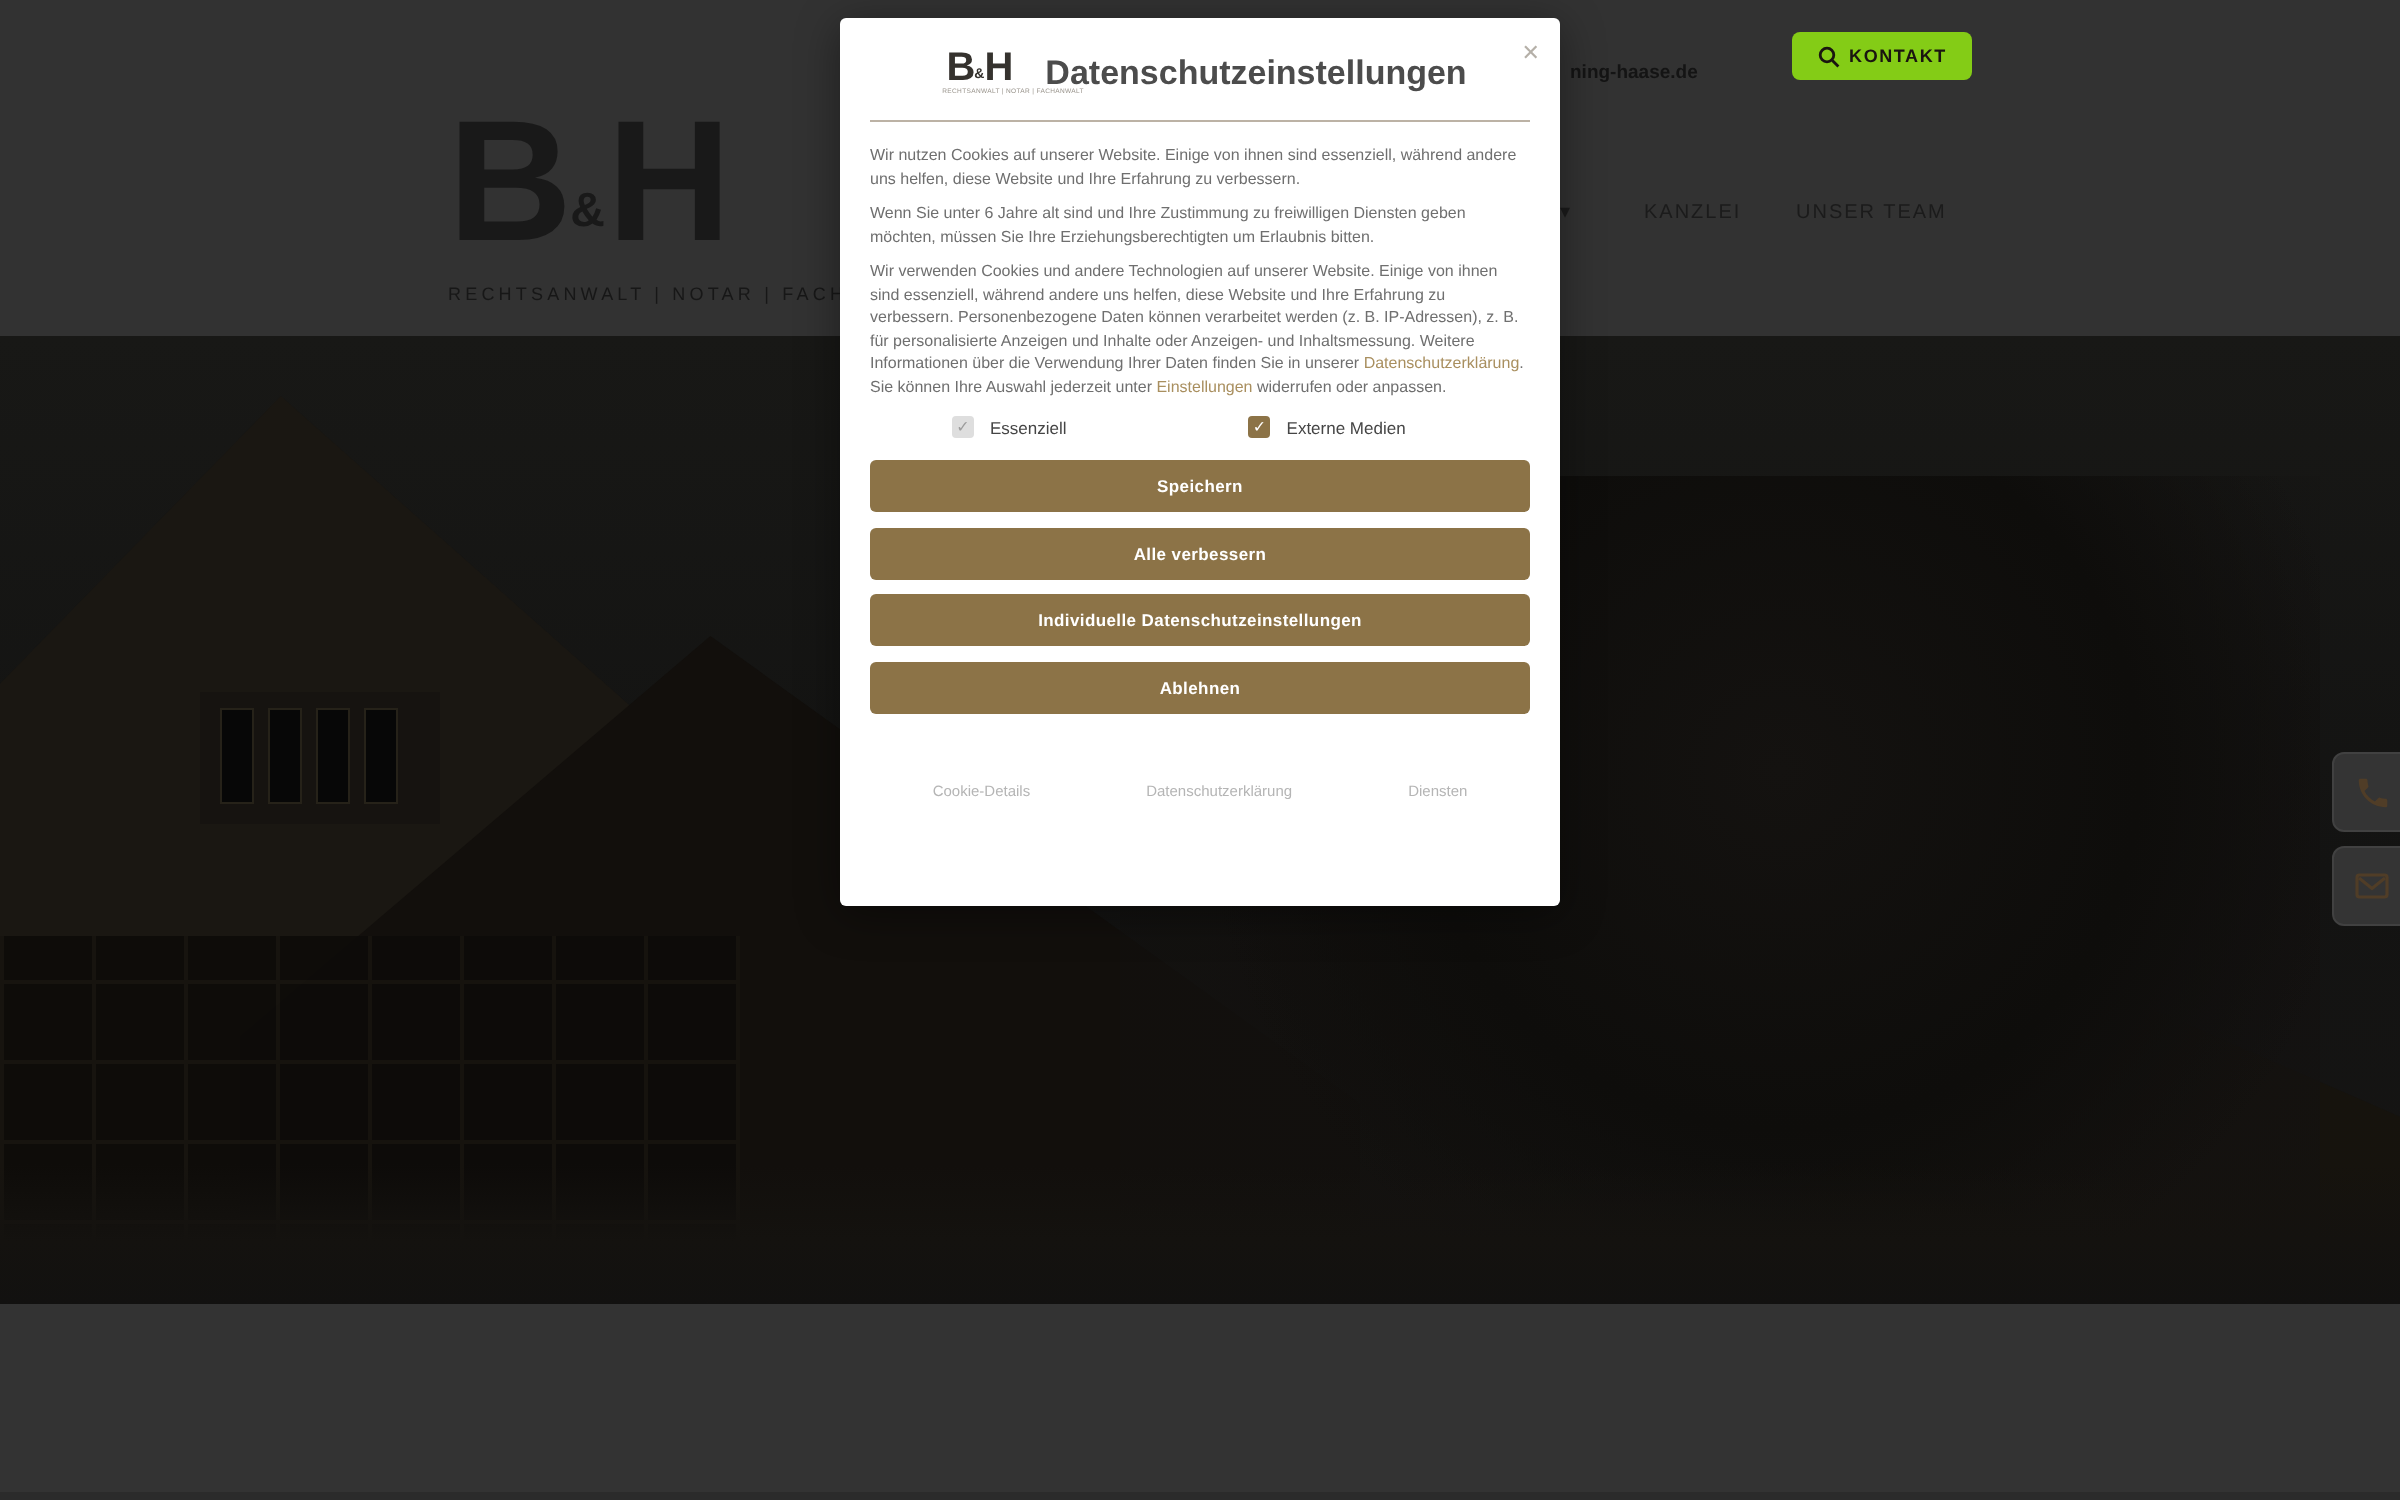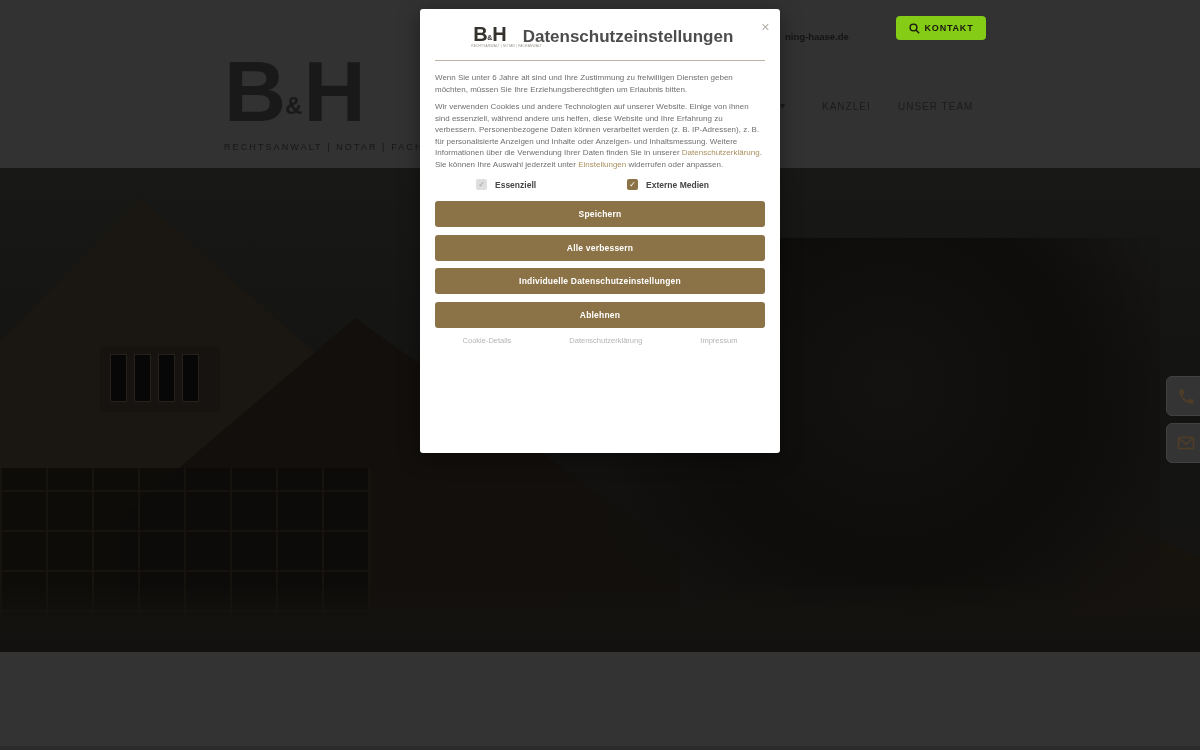--- a/index.html
+++ b/index.html
@@ -71,26 +71,26 @@
   .modal-body{padding:11px 15px 0;font-size:8px;line-height:11.5px;color:#6f6f6f;}
   .modal-body p{margin:0 0 6px 0;}
   .inline-link{color:#A98F5F;cursor:pointer;}
   .checkbox-row{display:flex;align-items:center;margin-top:9px;padding-left:56px;}
   .cb{display:flex;align-items:center;gap:8px;}
   .cb + .cb{margin-left:91px;}
   .cb-box{width:11px;height:11px;border-radius:2px;display:flex;align-items:center;justify-content:center;
           font-size:8px;line-height:1;}
   .cb-box.disabled{background:#dedede;color:#9c9c9c;}
   .cb-box.gold{background:#8C7347;color:#ffffff;}
-  .cb-label{font-size:8.5px;font-weight:bold;color:#454545;}
+  .cb-label{font-size:8.5px;font-weight:normal;color:#454545;}
   .btn-stack{padding:11px 15px 1px;}
   .cmp-btn{height:26px;margin-bottom:7.5px;background:#8C7347;border-radius:3px;color:#ffffff;
            font-size:8.5px;font-weight:bold;letter-spacing:.2px;display:flex;align-items:center;
            justify-content:center;cursor:pointer;}
-  .modal-footer{display:flex;justify-content:center;gap:58px;font-size:7.5px;color:#b5b5b5;}
+  .modal-footer{display:flex;justify-content:center;gap:58px;margin-top:26px;font-size:7.5px;color:#b5b5b5;}
   .modal-footer span{cursor:pointer;}
 </style>
 </head>
 <body>
 
 <div id="app">
 
   <div class="zone-header"></div>
 
   <div class="zone-hero">
@@ -158,20 +158,21 @@
           <span class="mlogo-h">H</span>
         </div>
         <div class="mlogo-tag">RECHTSANWALT | NOTAR | FACHANWALT</div>
       </div>
       <div class="modal-title">Datenschutzeinstellungen</div>
     </div>
 
     <div class="modal-divider"></div>
 
     <div class="modal-body">
+      <p>Wir nutzen Cookies auf unserer Website. Einige von ihnen sind essenziell, während andere uns helfen, diese Website und Ihre Erfahrung zu verbessern.</p>
       <p>Wenn Sie unter 6 Jahre alt sind und Ihre Zustimmung zu freiwilligen Diensten geben möchten, müssen Sie Ihre Erziehungsberechtigten um Erlaubnis bitten.</p>
       <p><span>Wir verwenden Cookies und andere Technologien auf unserer Website. Einige von ihnen sind essenziell, während andere uns helfen, diese Website und Ihre Erfahrung zu verbessern. Personenbezogene Daten können verarbeitet werden (z. B. IP-Adressen), z. B. für personalisierte Anzeigen und Inhalte oder Anzeigen- und Inhaltsmessung. Weitere Informationen über die Verwendung Ihrer Daten finden Sie in unserer </span><span class="inline-link">Datenschutzerklärung</span><span>. Sie können Ihre Auswahl jederzeit unter </span><span class="inline-link">Einstellungen</span><span> widerrufen oder anpassen.</span></p>
     </div>
 
     <div class="checkbox-row">
       <div class="cb">
         <span class="cb-box disabled">
             <span>✓</span>
           </span>
         <span class="cb-label">Essenziell</span>
@@ -187,17 +188,17 @@
     <div class="btn-stack">
       <div class="cmp-btn">Speichern</div>
       <div class="cmp-btn">Alle verbessern</div>
       <div class="cmp-btn">Individuelle Datenschutzeinstellungen</div>
       <div class="cmp-btn">Ablehnen</div>
     </div>
 
     <div class="modal-footer">
       <span>Cookie-Details</span>
       <span>Datenschutzerklärung</span>
-      <span>Impressum</span>
+      <span>Diensten</span>
     </div>
   </div>
 
 </div>
 
 </body></html>

